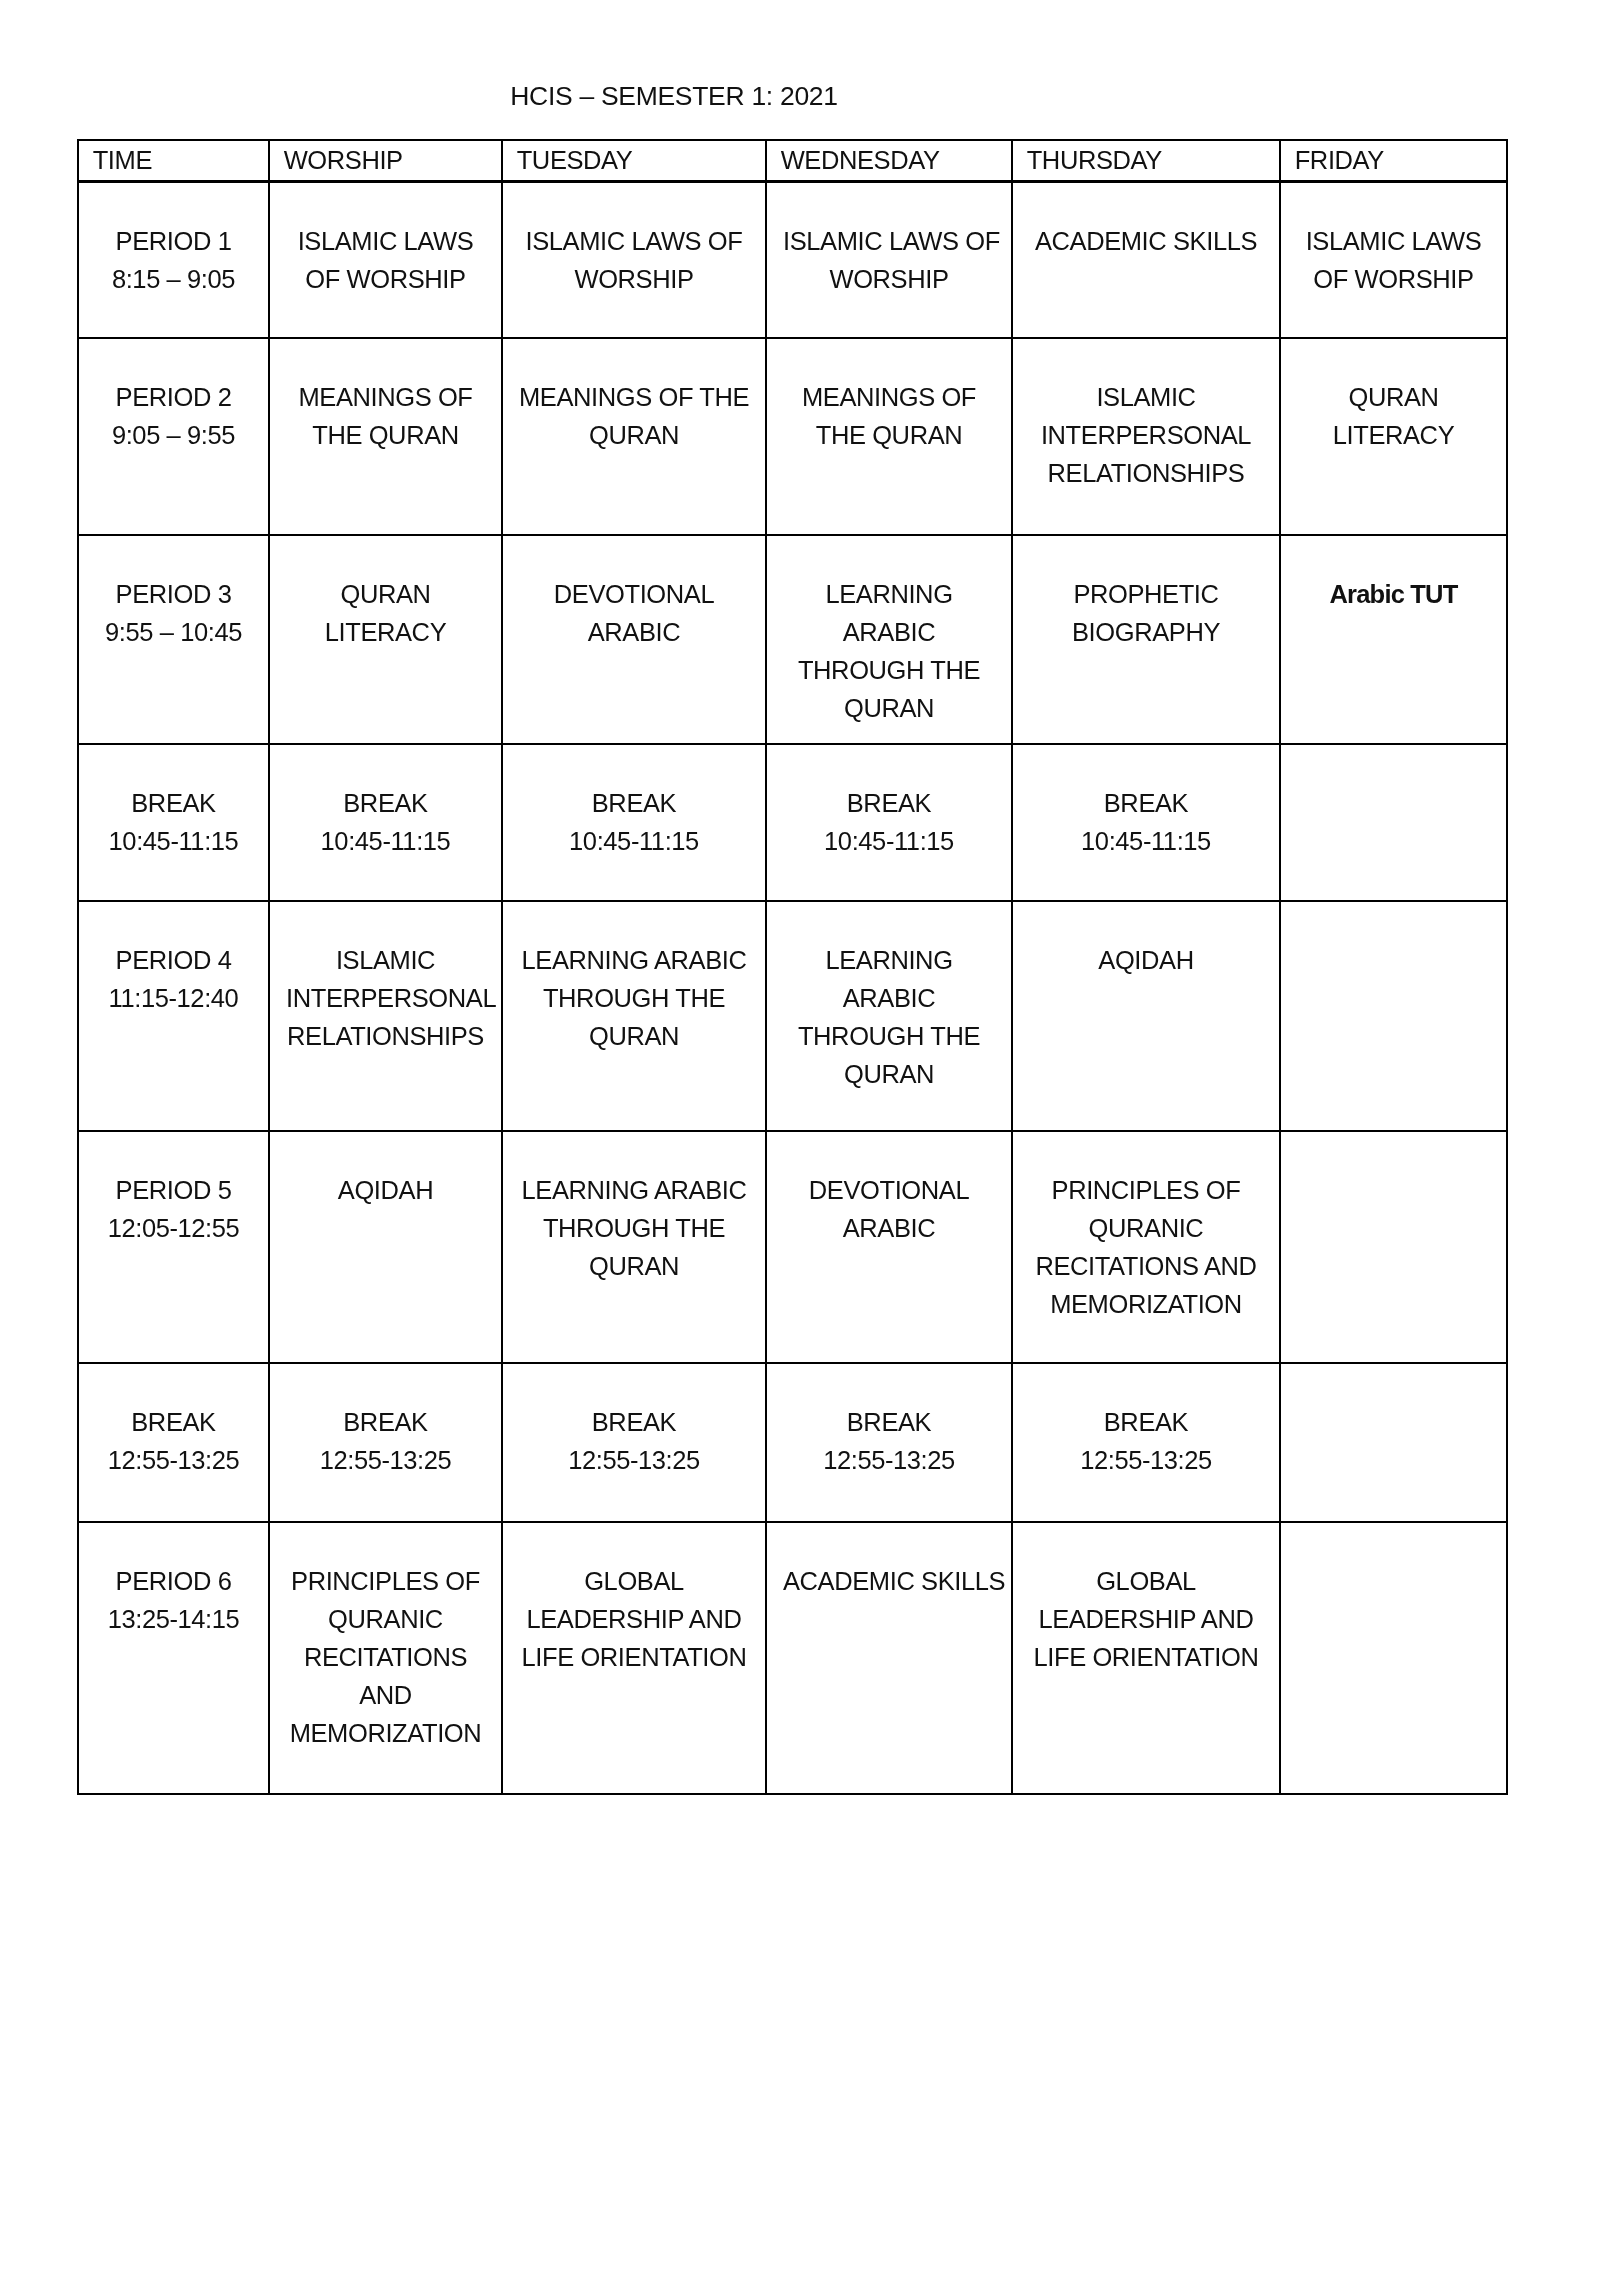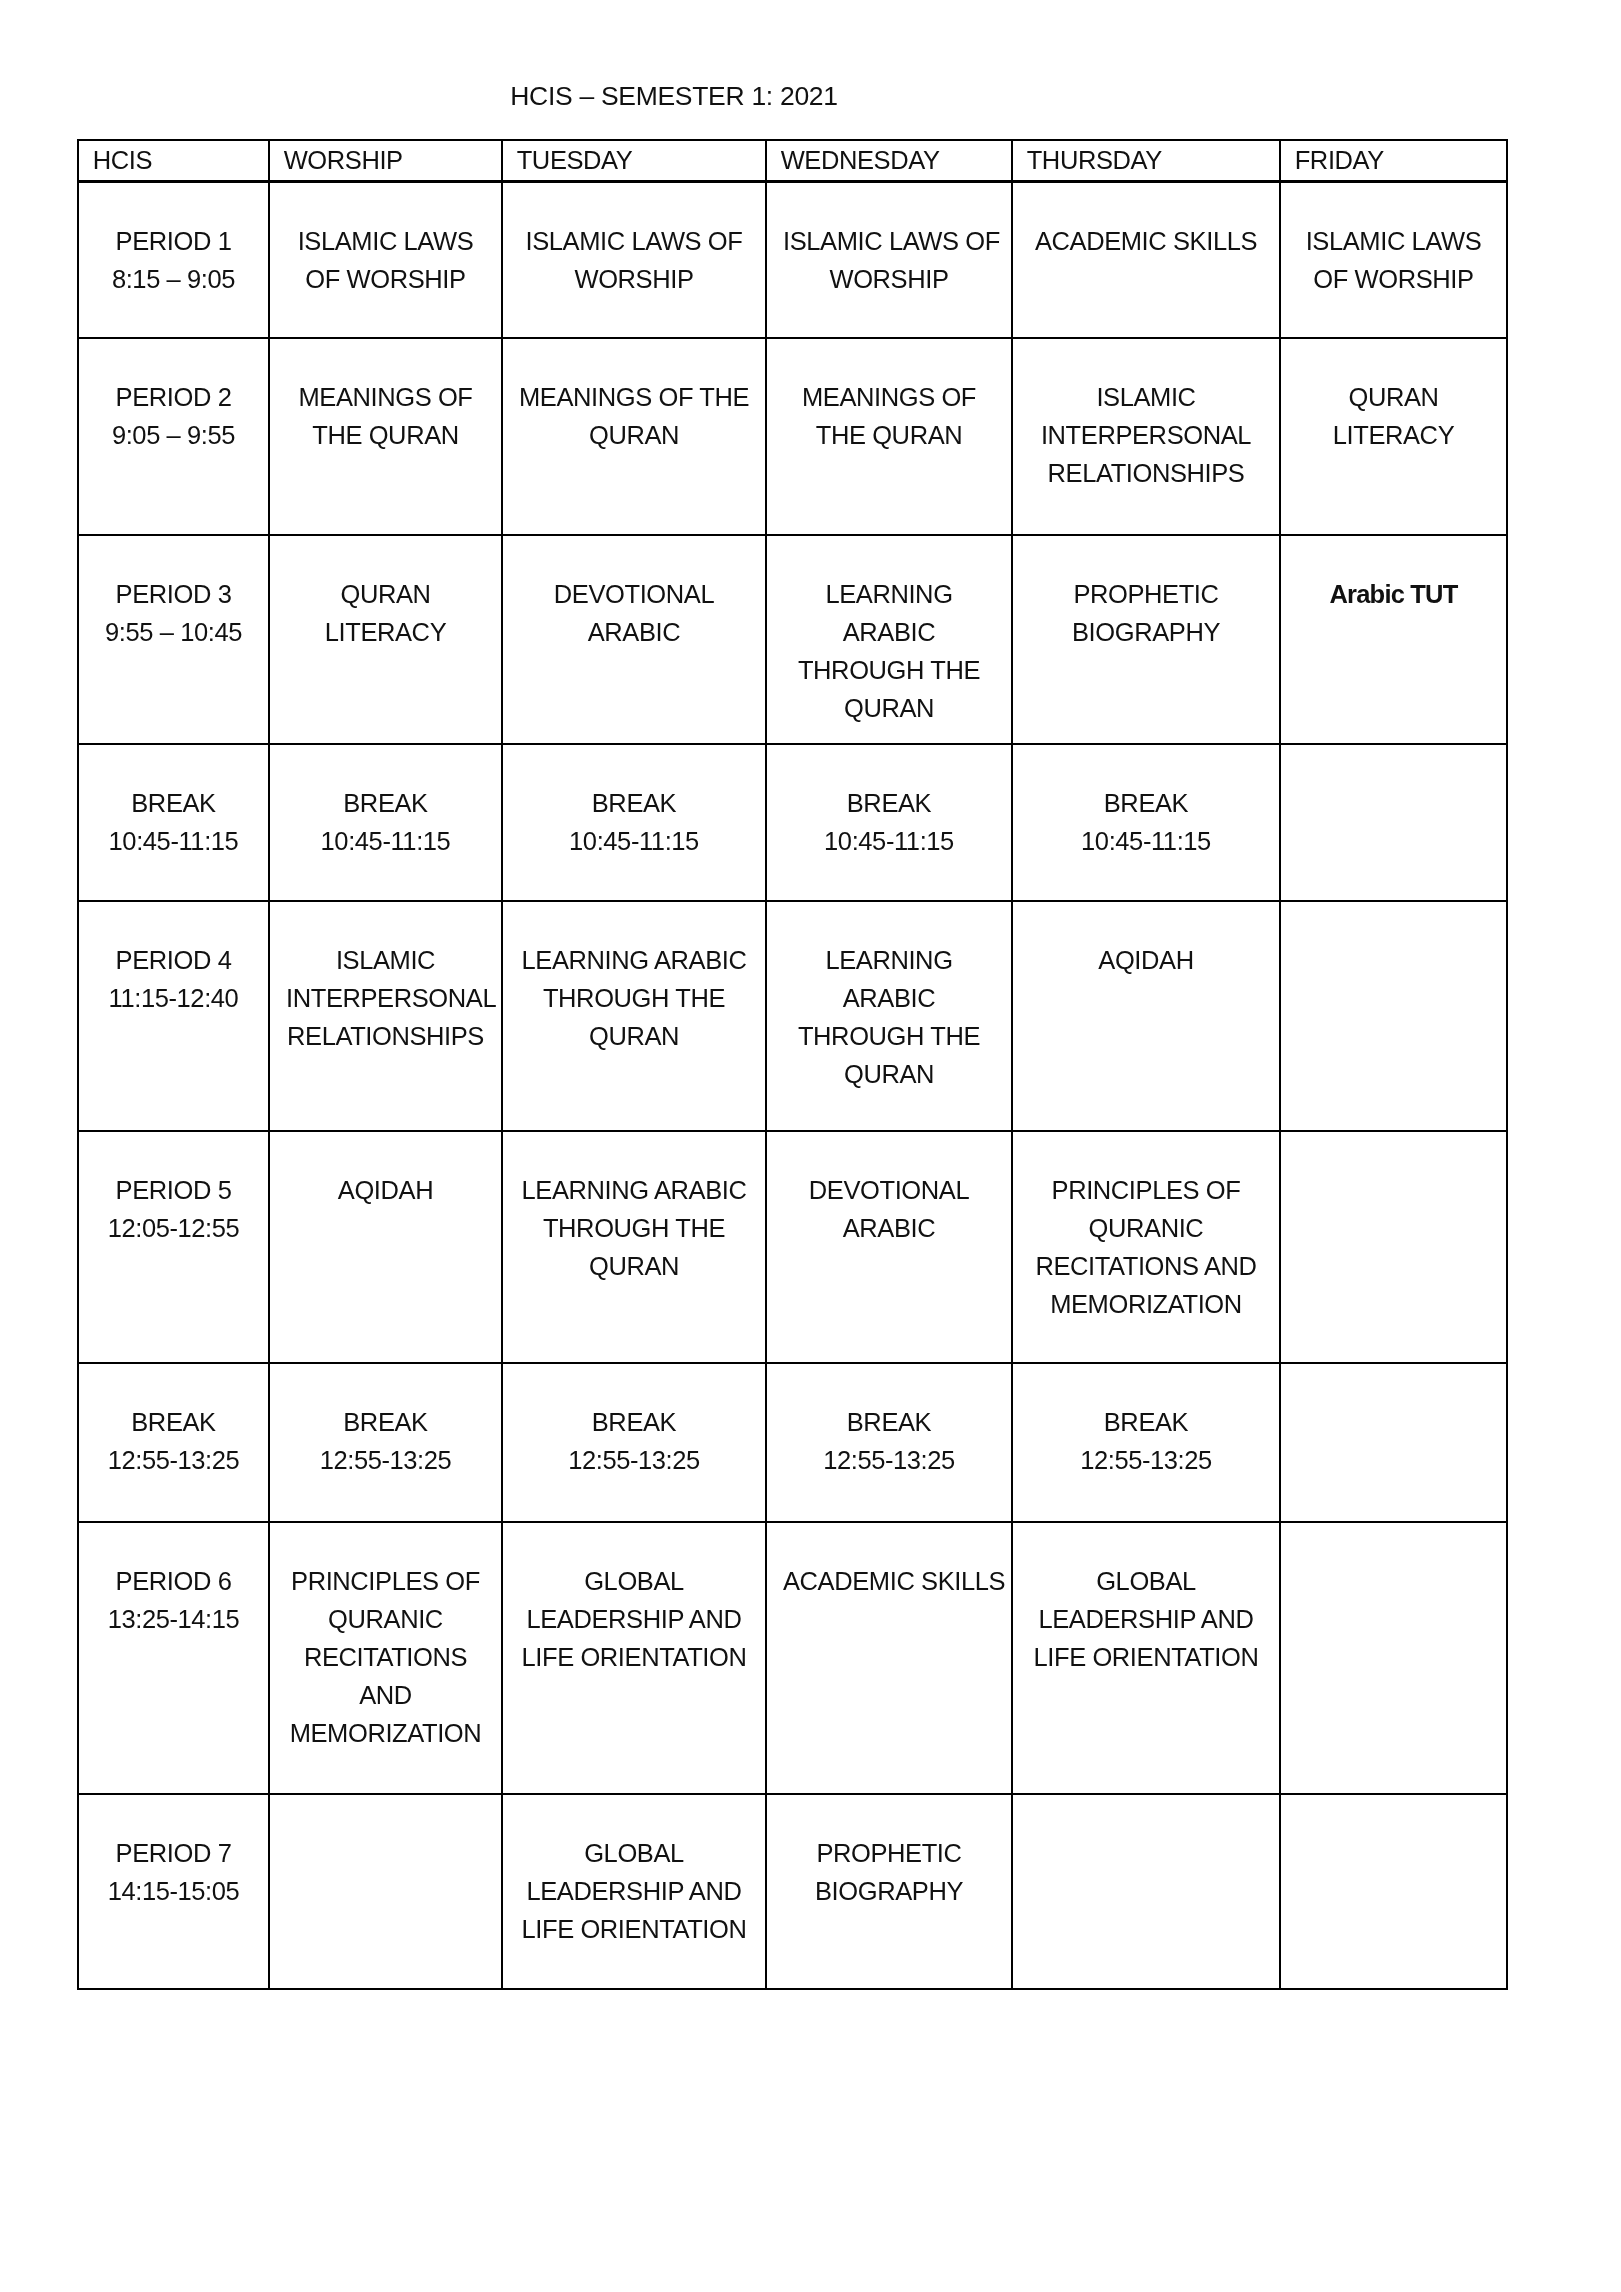--- a/index.html
+++ b/index.html
@@ -39,21 +39,21 @@
   <colgroup>
     <col style="width:191px">
     <col style="width:233px">
     <col style="width:264px">
     <col style="width:246px">
     <col style="width:268px">
     <col style="width:227px">
   </colgroup>
   <thead>
     <tr>
-      <th>HCIS</th>
+      <th>TIME</th>
       <th>WORSHIP</th>
       <th>TUESDAY</th>
       <th>WEDNESDAY</th>
       <th>THURSDAY</th>
       <th>FRIDAY</th>
     </tr>
   </thead>
   <tbody id="tt-body">
       <tr style="height: 157px;">
         <td>
@@ -251,33 +251,15 @@
         <td>
           <span class="ln">ACADEMIC SKILLS</span>
         </td>
         <td>
           <span class="ln">GLOBAL</span>
           <span class="ln">LEADERSHIP AND</span>
           <span class="ln">LIFE ORIENTATION</span>
         </td>
         <td></td>
       </tr>
-      <tr style="height: 195px;">
-        <td>
-          <span class="ln">PERIOD 7</span>
-          <span class="ln">14:15-15:05</span>
-        </td>
-        <td></td>
-        <td>
-          <span class="ln">GLOBAL</span>
-          <span class="ln">LEADERSHIP AND</span>
-          <span class="ln">LIFE ORIENTATION</span>
-        </td>
-        <td>
-          <span class="ln">PROPHETIC</span>
-          <span class="ln">BIOGRAPHY</span>
-        </td>
-        <td></td>
-        <td></td>
-      </tr>
     </tbody>
 </table>
 
 
 </body></html>

